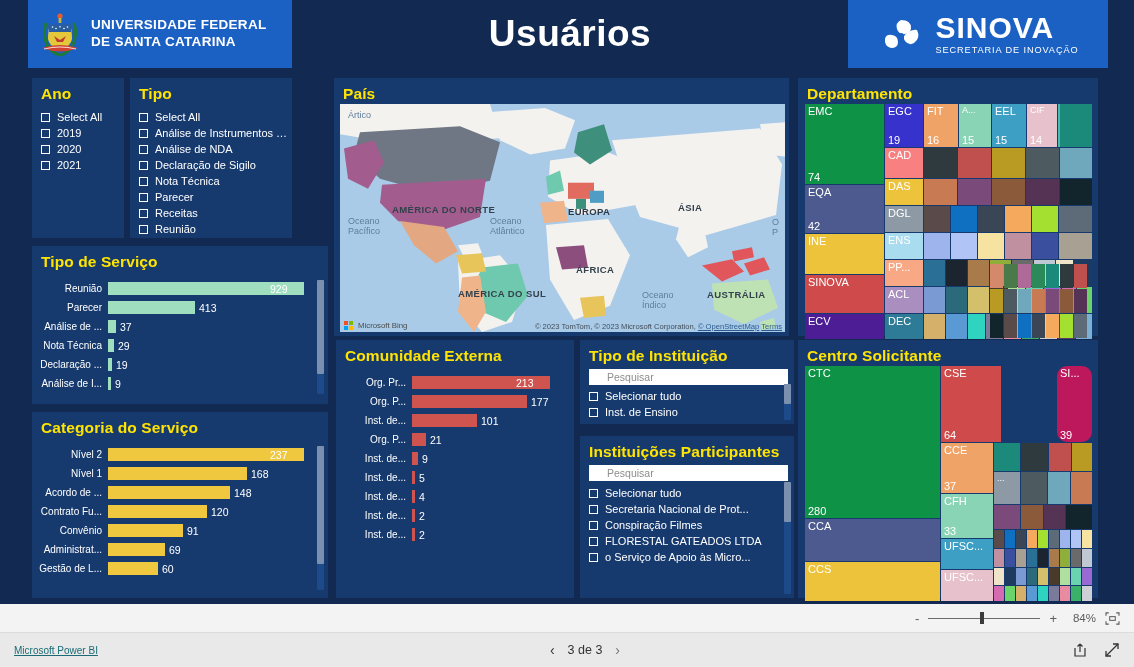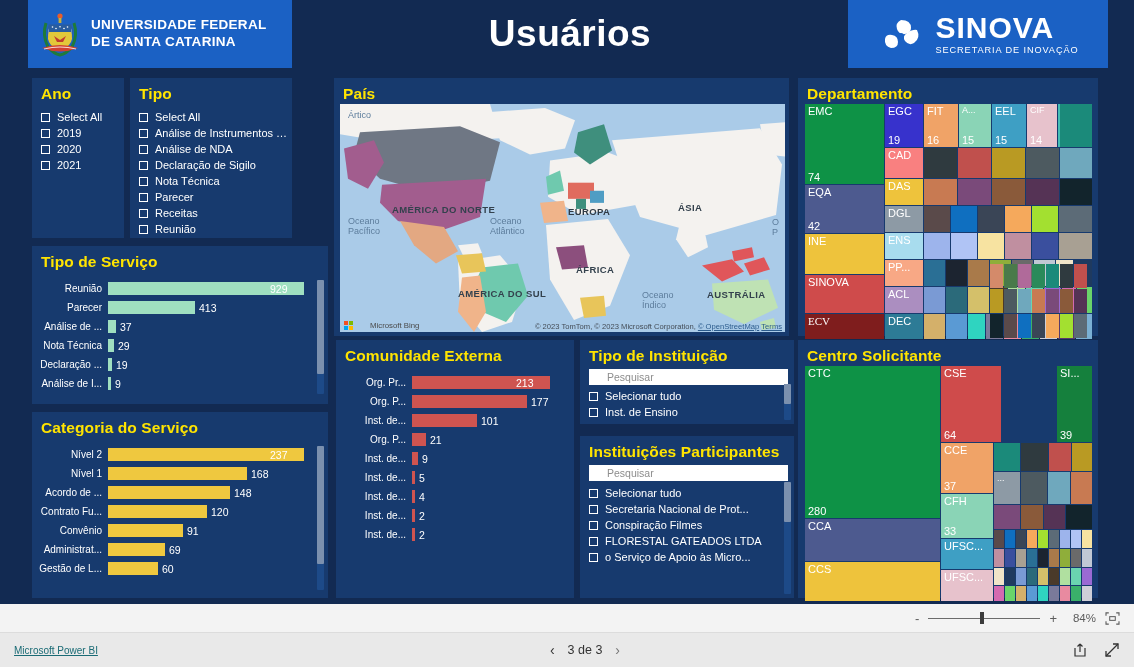--- a/index.html
+++ b/index.html
@@ -86,21 +86,21 @@
 
   
   .map-canvas { position: absolute; left: 6px; top: 26px; right: 4px; bottom: 4px; overflow: hidden; background: #aacbe8; }
   .map-ocean-label { position: absolute; color: #5d7d9c; font-size: 9px; line-height: 1.15; }
   .map-cont-label { position: absolute; color: #33414d; font-size: 9.5px; font-weight: bold; letter-spacing: .4px; }
   .map-attrib {
     position: absolute; right: 3px; bottom: 1px; font-size: 7.6px; color: #444d57;
     white-space: nowrap;
   }
   .map-attrib a { color: #2b5b8c; text-decoration: underline; }
-  .bing-logo { position: absolute; left: 4px; bottom: 2px; display: flex; align-items: center; gap: 17px; }
+  .bing-logo { position: absolute; left: 4px; bottom: 2px; display: flex; align-items: center; gap: 5px; }
   .bing-sq { width: 9px; height: 9px; display: grid; grid-template: 1fr 1fr / 1fr 1fr; gap: 1px; }
   .bing-sq i { display: block; }
   .bing-text { font-size: 7.8px; color: #4a4a4a; }
 
   
   .tm { position: absolute; left: 7px; top: 26px; right: 6px; bottom: 5px; }
   .tile { position: absolute; overflow: hidden; }
   .tile-lbl { position: absolute; left: 3px; top: 1px; font-size: 11px; color: #fff; white-space: nowrap; }
   .tile-val { position: absolute; left: 3px; bottom: 1px; font-size: 11px; color: #fff; white-space: nowrap; }
   .tile.small .tile-lbl { font-size: 9px; }
@@ -333,21 +333,21 @@
         <div class="tile" style="left: 0px; top: 81px; width: 79px; height: 48px; background: rgb(77, 90, 143);">
           <span class="tile-lbl">EQA</span>
           <span class="tile-val">42</span>
         </div>
         <div class="tile" style="left: 0px; top: 130px; width: 79px; height: 40px; background: rgb(238, 195, 60);">
           <span class="tile-lbl">INE</span>
         </div>
         <div class="tile" style="left: 0px; top: 171px; width: 79px; height: 38px; background: rgb(207, 75, 75);">
           <span class="tile-lbl">SINOVA</span>
         </div>
-        <div class="tile" style="left: 0px; top: 210px; width: 79px; height: 25px; background: #7f1d1d; font-family: Liberation Serif, serif;">
+        <div class="tile" style="left: 0px; top: 210px; width: 79px; height: 25px; background: #4c1d95;">
           <span class="tile-lbl">ECV</span>
         </div>
         <div class="tile" style="left: 80px; top: 0px; width: 38px; height: 43px; background: rgb(55, 50, 204);">
           <span class="tile-lbl">EGC</span>
           <span class="tile-val">19</span>
         </div>
         <div class="tile" style="left: 80px; top: 44px; width: 38px; height: 30px; background: rgb(249, 128, 128);">
           <span class="tile-lbl">CAD</span>
         </div>
         <div class="tile" style="left: 80px; top: 75px; width: 38px; height: 26px; background: rgb(238, 195, 60);">
@@ -702,21 +702,21 @@
         <div class="tile" style="left: 0px; top: 196px; width: 135px; height: 39px; background: rgb(238, 195, 60);">
           <span class="tile-lbl">CCS</span>
         </div>
         <div class="tile" style="left: 0px; top: 153px; width: 135px; height: 42px; background: rgb(77, 90, 143);">
           <span class="tile-lbl">CCA</span>
         </div>
         <div class="tile" style="left: 136px; top: 0px; width: 60px; height: 76px; background: rgb(207, 75, 75);">
           <span class="tile-lbl">CSE</span>
           <span class="tile-val">64</span>
         </div>
-        <div class="tile" style="left: 252px; top: 0px; width: 35px; height: 76px; background: #15803d;">
+        <div class="tile" style="left: 252px; top: 0px; width: 35px; height: 76px; background: #be185d; border-radius: 10px;">
           <span class="tile-lbl">SI...</span>
           <span class="tile-val">39</span>
         </div>
         <div class="tile" style="left: 136px; top: 77px; width: 52px; height: 50px; background: rgb(240, 163, 103);">
           <span class="tile-lbl">CCE</span>
           <span class="tile-val">37</span>
         </div>
         <div class="tile" style="left: 136px; top: 128px; width: 52px; height: 44px; background: rgb(138, 212, 182);">
           <span class="tile-lbl">CFH</span>
           <span class="tile-val">33</span>

